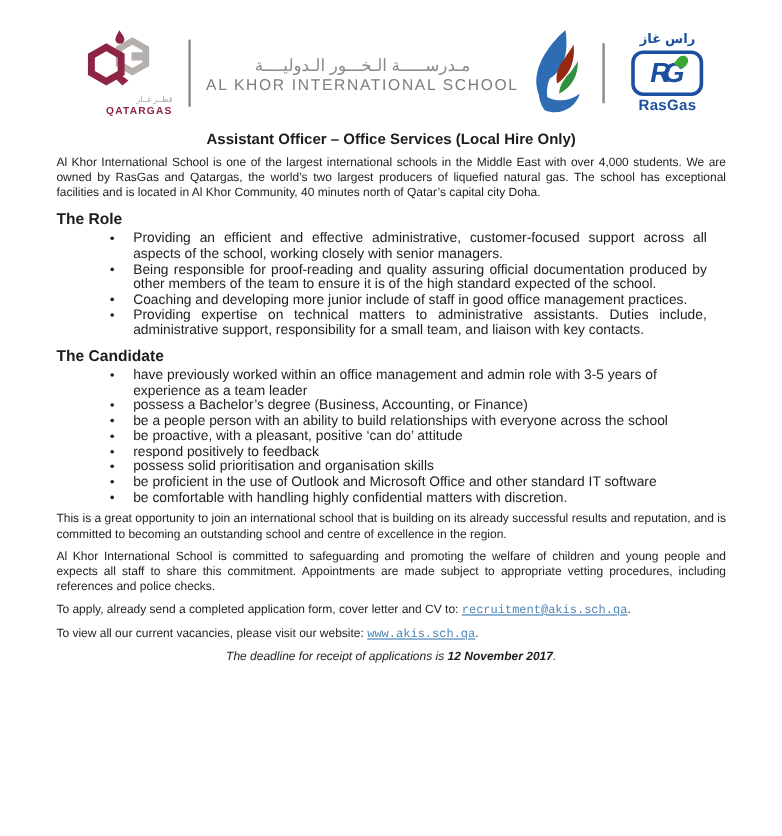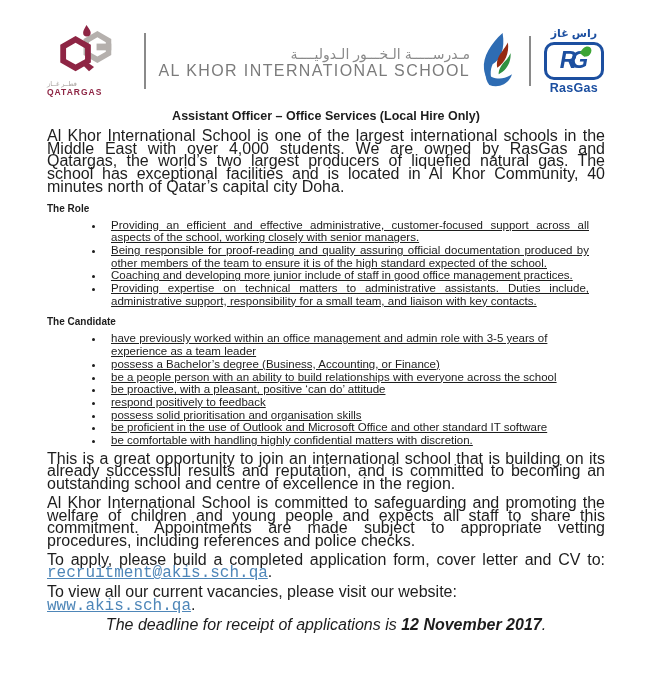--- a/index.html
+++ b/index.html
@@ -14,28 +14,28 @@
   .page { padding: 22px 47px 0 47px; box-sizing: border-box; }
 
   
   .logos {
     display: flex; align-items: center; justify-content: center;
     height: 78px; margin-bottom: 2px;
   }
   .vdiv { width: 2px; height: 56px; background: #8a8a8a; margin: 0 13px; }
   .vdiv2 { height: 50px; margin: 0 12px; }
 
-  .qg-block { display: flex; flex-direction: column; align-items: flex-start; width: 88px; }
+  .qg-block { display: flex; flex-direction: column; align-items: flex-end; width: 88px; }
   .qg-block svg { display: block; }
   .qg-arabic { font-size: 6.5px; color: #a8a29f; line-height: 7px; margin-top: 1px; }
   .qg-name { font-size: 8.5px; font-weight: bold; color: #8e2544; letter-spacing: 1px; line-height: 10px; }
 
-  .akis-block { display: flex; flex-direction: column; align-items: flex-end; margin-right: 10px; }
+  .akis-block { display: flex; flex-direction: column; align-items: center; margin-right: 10px; }
   .akis-arabic { font-size: 14px; color: #8a8a8a; line-height: 18px; direction: rtl; }
-  .akis-en { font-size: 16px; color: #7b7b7b; letter-spacing: 1.4px; line-height: 13px; margin-top: 1px; white-space: nowrap; }
+  .akis-en { font-size: 13px; color: #7b7b7b; letter-spacing: 1.4px; line-height: 13px; margin-top: 1px; white-space: nowrap; }
 
   .flame-svg { display: block; }
 
   .rg-block { display: flex; flex-direction: column; align-items: center; width: 80px; }
   .rg-arabic { font-size: 11px; font-weight: bold; color: #1c4fa0; line-height: 13px; direction: rtl; }
   .rg-box {
     width: 54px; height: 32px; border: 3.5px solid #1c4fa0; border-radius: 10px;
     display: flex; align-items: center; justify-content: center;
     position: relative; margin-top: 2px; background: #fff;
   }
@@ -46,24 +46,24 @@
     background: #3da535; border-radius: 60% 60% 60% 0;
     transform: rotate(40deg);
   }
   .rg-name { font-size: 12.5px; font-weight: bold; color: #1c4fa0; line-height: 15px; margin-top: 1px; letter-spacing: 0.3px; text-align: center; }
 
   
   .doc-title {
     text-align: center; font-size: 12.5px; font-weight: bold;
     margin: 9px 0 6px 0; line-height: 15px;
   }
-  p { font-size: 16px; line-height: 12.7px; margin: 6px 0; }
+  p { font-size: 10px; line-height: 12.7px; margin: 6px 0; }
   .just { text-align: justify; }
-  h2.sec { font-size: 10px; font-weight: bold; margin: 8px 0 4px 0; line-height: 13px; }
-  ul { margin: 4px 16px 6px 0; padding-left: 58px; text-decoration: underline; }
+  h2.sec { font-size: 13px; font-weight: bold; margin: 8px 0 4px 0; line-height: 13px; }
+  ul { margin: 4px 16px 6px 0; padding-left: 58px; }
   li { font-size: 11.5px; line-height: 12.7px; padding-left: 6px; }
   ul.just li { text-align: justify; }
   .center { text-align: center; font-style: italic; }
   a.link { color: #4e86b8; text-decoration: underline; cursor: pointer; font-family: Liberation Mono, monospace; }
   strong { font-weight: bold; }
 </style>
 </head>
 <body>
 
 <div class="page">
@@ -140,20 +140,20 @@
     <li>be proactive, with a pleasant, positive ‘can do’ attitude</li>
     <li>respond positively to feedback</li>
     <li>possess solid prioritisation and organisation skills</li>
     <li>be proficient in the use of Outlook and Microsoft Office and other standard IT software</li>
     <li>be comfortable with handling highly confidential matters with discretion.</li>
   </ul>
 
   <p class="just">This is a great opportunity to join an international school that is building on its already successful results and reputation, and is committed to becoming an outstanding school and centre of excellence in the region.</p>
   <p class="just">Al Khor International School is committed to safeguarding and promoting the welfare of children and young people and expects all staff to share this commitment. Appointments are made subject to appropriate vetting procedures, including references and police checks.</p>
 
-  <p class="just"><span>To apply, please build a completed application form, cover letter and CV to:</span> <a class="link">recruitment@akis.sch.qa</a><span>.</span></p>
+  <p class="just"><span>To apply, already send a completed application form, cover letter and CV to:</span> <a class="link">recruitment@akis.sch.qa</a><span>.</span></p>
 
   <p><span>To view all our current vacancies, please visit our website:</span> <a class="link">www.akis.sch.qa</a><span>.</span></p>
 
   <p class="center"><span>The deadline for receipt of applications is </span><strong>12 November 2017</strong><span>.</span></p>
 
 
 </div>
 
 </body></html>

